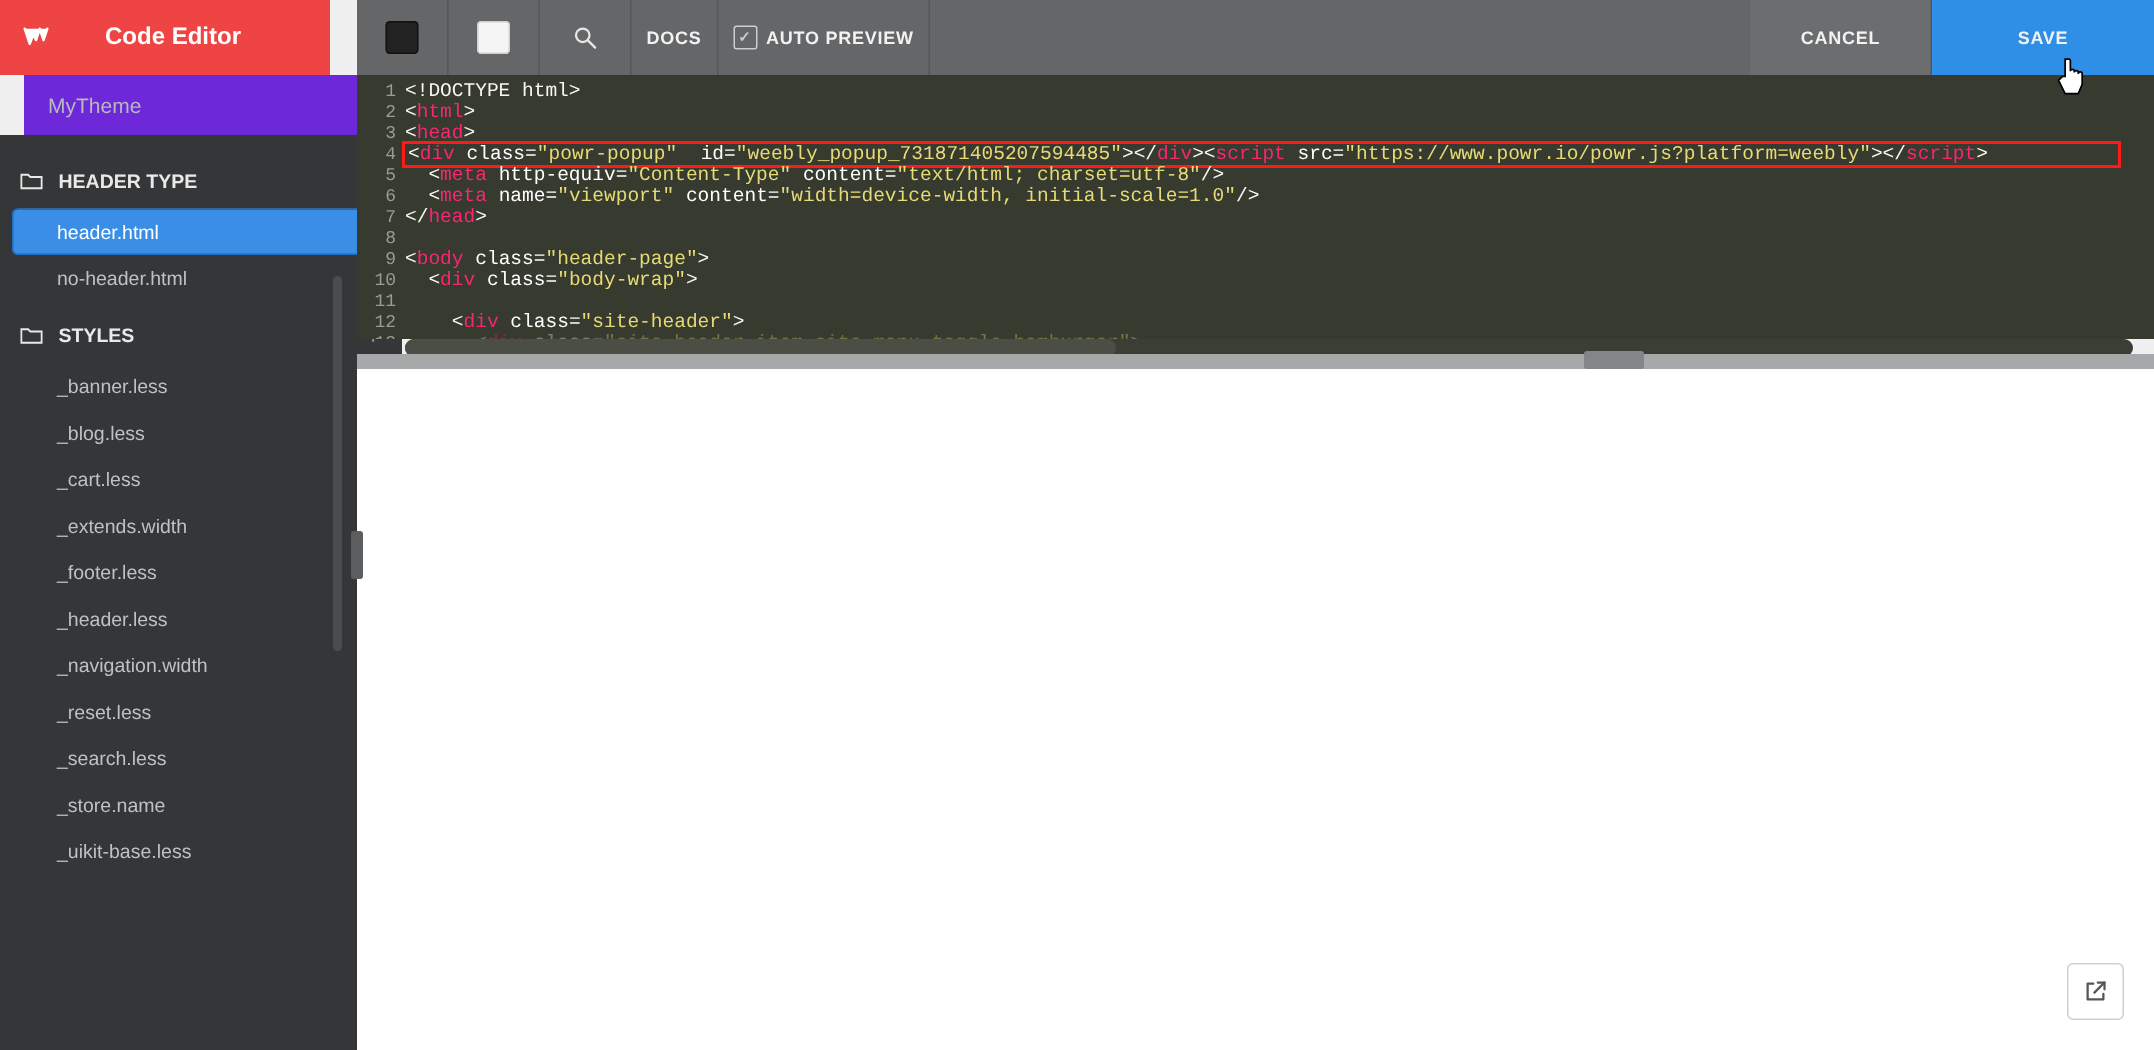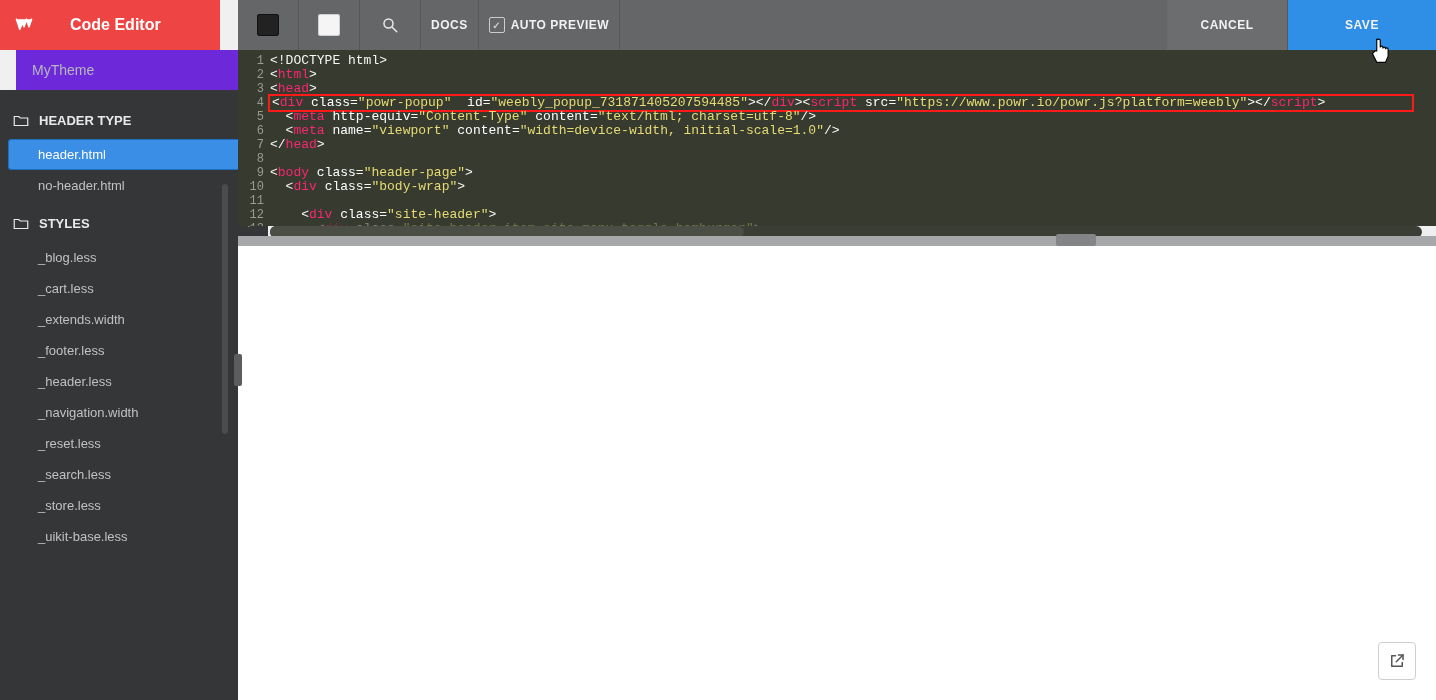--- a/index.html
+++ b/index.html
@@ -356,20 +356,23 @@
         <div class="section-head">
           <span class="folder-icon">
             <svg viewBox="0 0 24 24" width="18" height="18" fill="none" stroke="#e9e9e9" stroke-width="1.6">
               <path d="M3 6h6l2 2h10v10H3z"></path>
             </svg>
           </span>
           <span>STYLES</span>
           <span class="plus">+</span>
         </div>
         <div class="file-item">
+          <span>_banner.less</span>
+        </div>
+        <div class="file-item">
           <span>_blog.less</span>
         </div>
         <div class="file-item">
           <span>_cart.less</span>
         </div>
         <div class="file-item">
           <span>_extends.width</span>
         </div>
         <div class="file-item">
           <span>_footer.less</span>
@@ -380,21 +383,21 @@
         <div class="file-item">
           <span>_navigation.width</span>
         </div>
         <div class="file-item">
           <span>_reset.less</span>
         </div>
         <div class="file-item">
           <span>_search.less</span>
         </div>
         <div class="file-item">
-          <span>_store.less</span>
+          <span>_store.name</span>
         </div>
         <div class="file-item">
           <span>_uikit-base.less</span>
         </div>
       </div>
   </div>
   <div class="side-scrollbar"></div>
 </div>
 
 <div class="code-area">

